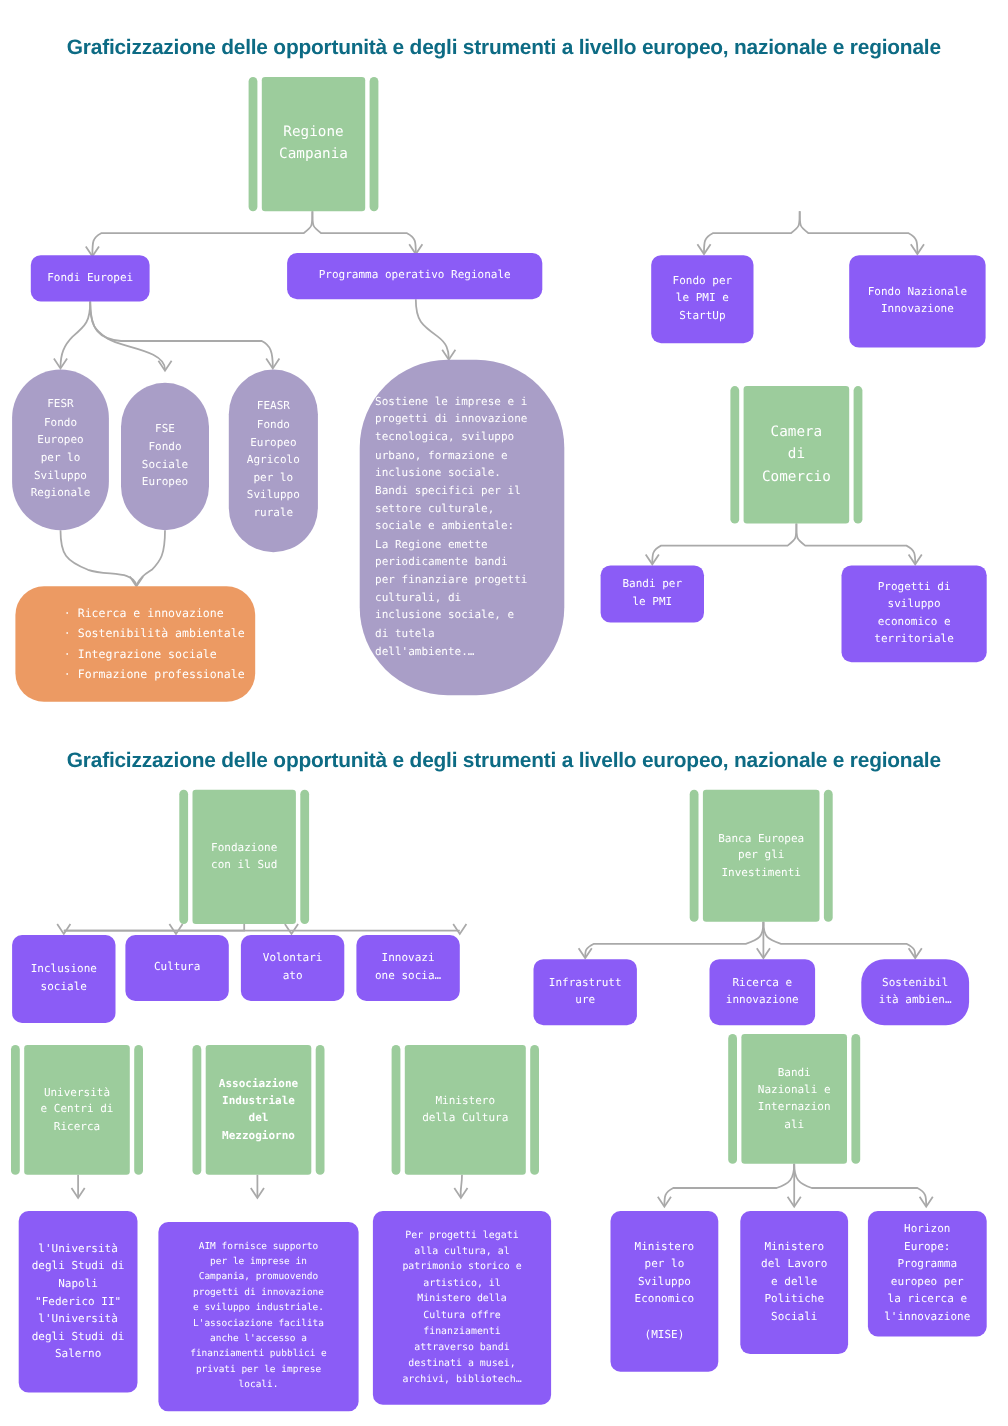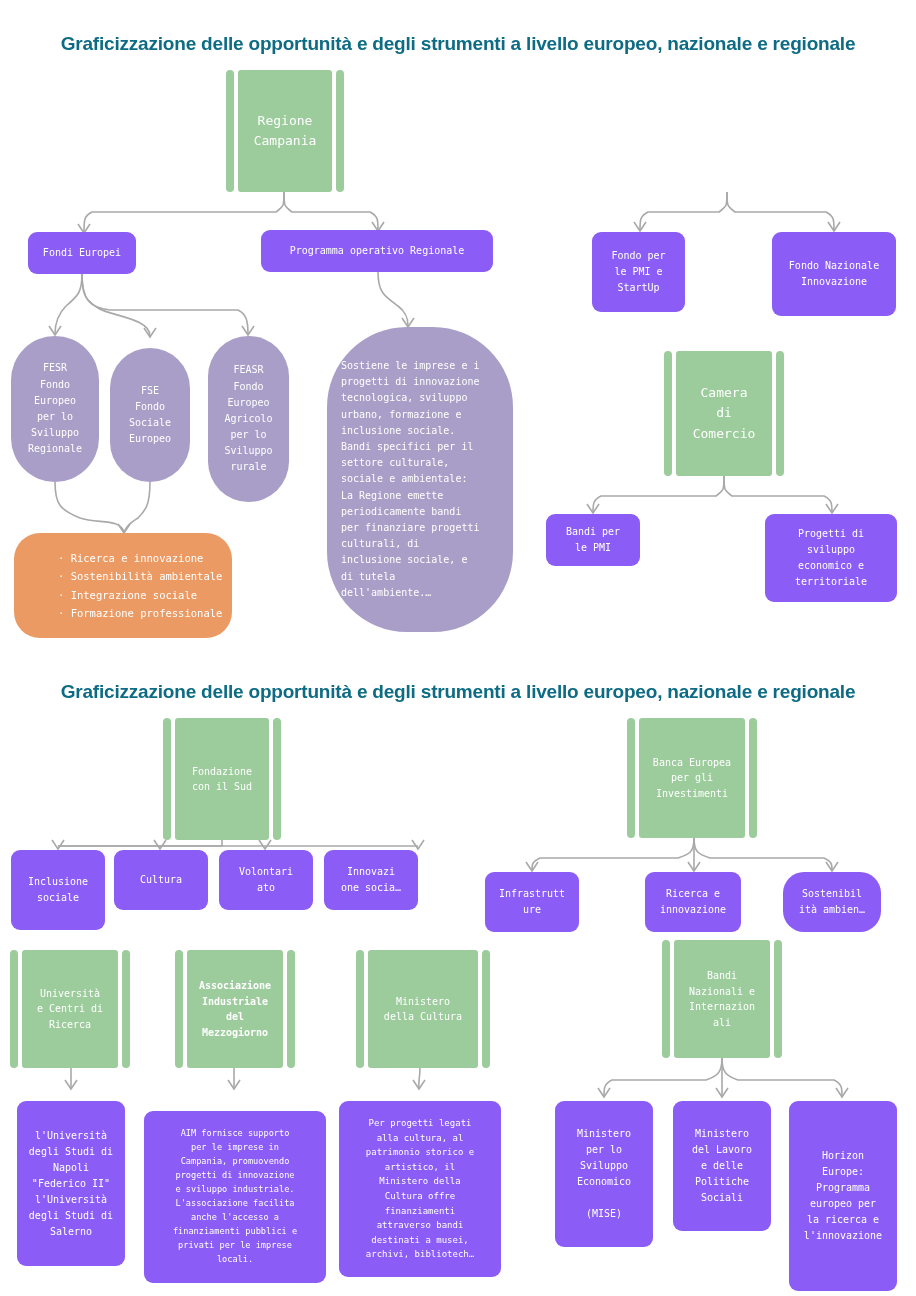--- a/index.html
+++ b/index.html
@@ -352,21 +352,21 @@
 
 (MISE)</span>
   </div>
   <div class="bbox" style="left:673px;top:1101px;width:98px;height:130px;">
     <span>Ministero
 del Lavoro
 e delle
 Politiche
 Sociali</span>
   </div>
-  <div class="bbox" style="left:789px;top:1101px;width:108px;height:190px;">
+  <div class="bbox" style="left:789px;top:1101px;width:108px;height:114px;">
     <span>Horizon
 Europe:
 Programma
 europeo per
 la ricerca e
 l'innovazione</span>
   </div>
 
 </div>
 

